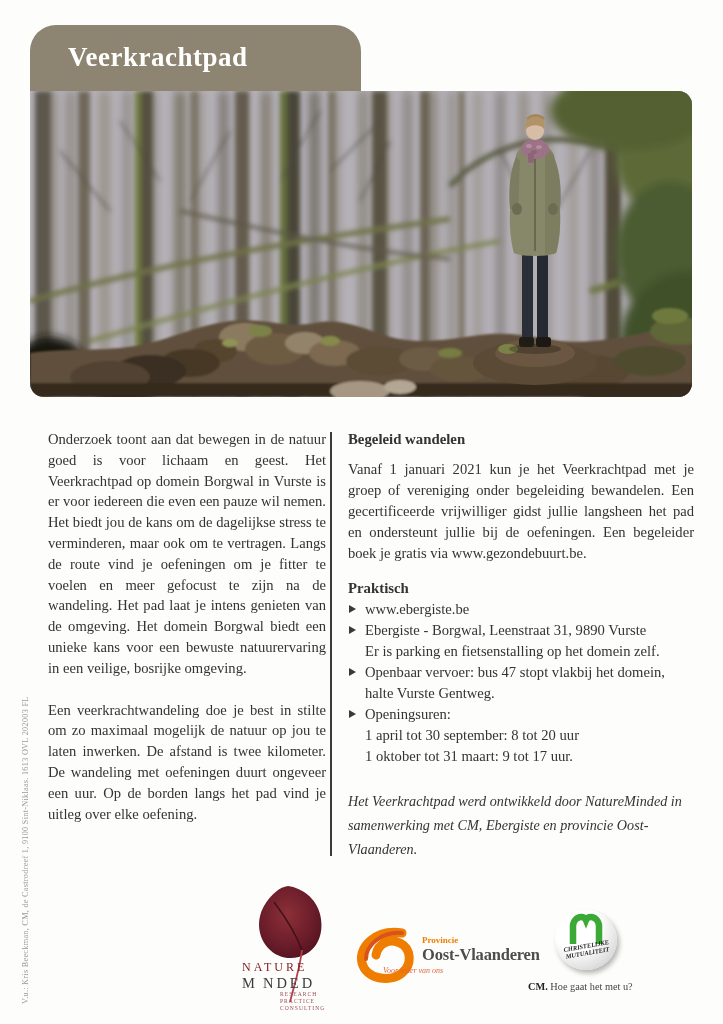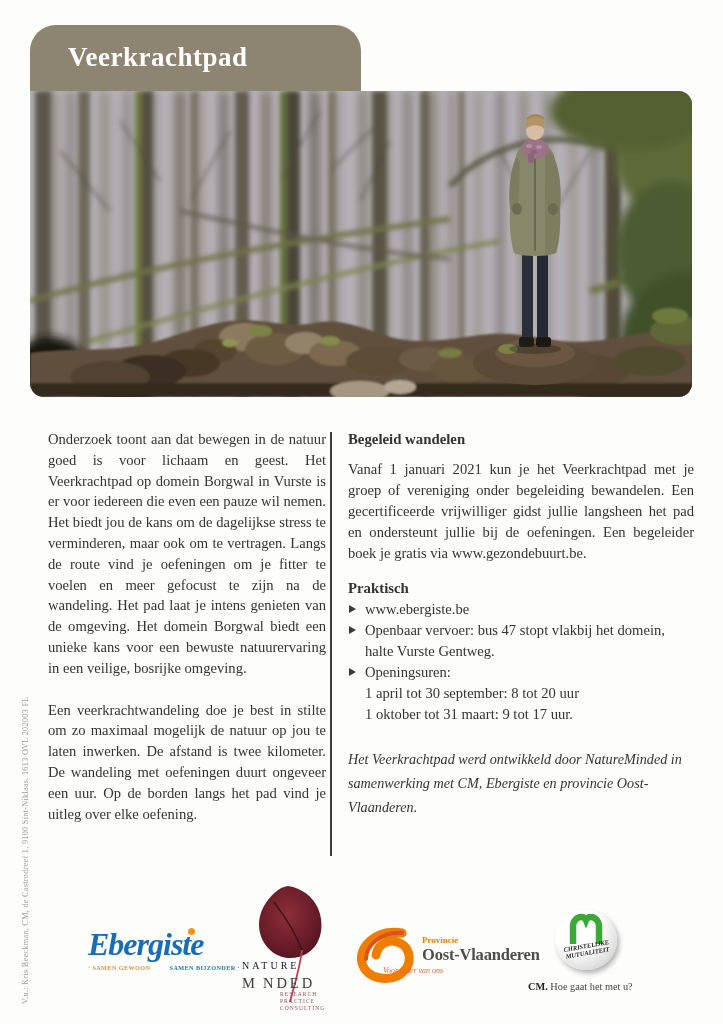--- a/index.html
+++ b/index.html
@@ -38,21 +38,21 @@
   .logo-eb{position:absolute;left:88px;top:926px;width:160px;}
   .eb-word{font-size:32px;font-weight:bold;font-style:italic;color:#1a6db5;letter-spacing:-1px;}
   .eb-dot{position:absolute;left:100px;top:2px;width:7px;height:7px;border-radius:50%;
           background:#f0960f;box-shadow:0 0 0 1.5px #fff;}
   .eb-tag{display:flex;justify-content:space-between;width:152px;margin-top:1px;
           font-size:6.2px;letter-spacing:.4px;font-weight:bold;}
   .eb-tag-l{color:#e0913f;}
   .eb-tag-r{color:#27799e;}
   .logo-nm{position:absolute;left:238px;top:884px;width:110px;height:132px;}
   .logo-nm svg{position:absolute;left:6px;top:0;}
-  .nm-top{position:absolute;left:4px;top:76px;font-size:10px;letter-spacing:3px;color:#0f172a;}
+  .nm-top{position:absolute;left:4px;top:76px;font-size:12px;letter-spacing:3px;color:#7f1d1d;}
   .nm-bottom{position:absolute;left:4px;top:91px;font-size:14.5px;letter-spacing:3px;color:#3a3a3a;}
   .nm-subs{position:absolute;left:42px;top:107px;font-size:5.6px;line-height:7px;
            letter-spacing:1px;color:#9c4f55;}
   .logo-prov{position:absolute;left:352px;top:925px;width:190px;height:70px;}
   .logo-prov svg{position:absolute;left:0;top:0;}
   .prov-small{position:absolute;left:70px;top:10px;font-size:9px;color:#ee7d00;font-weight:bold;}
   .prov-name{position:absolute;left:70px;top:20px;font-size:16.5px;color:#4d4d4d;font-weight:bold;
              letter-spacing:-.2px;}
   .prov-tag{position:absolute;left:31px;top:41px;font-size:8px;font-style:italic;color:#e2653c;text-align:right;}
   .logo-cm{position:absolute;left:528px;top:910px;width:170px;}
@@ -229,40 +229,37 @@
     <h3>Begeleid wandelen</h3>
     <p class="guided-text">Vanaf 1 januari 2021 kun je het Veerkrachtpad met je groep of vereniging onder begeleiding bewandelen. Een gecertificeerde vrijwilliger gidst jullie langsheen het pad en ondersteunt jullie bij de oefeningen. Een begeleider boek je gratis via www.gezondebuurt.be.</p>
     <h3 class="praktisch">Praktisch</h3>
     <ul>
       <li>
         <span class="tri"></span>
         <div>www.ebergiste.be</div>
       </li>
       <li>
         <span class="tri"></span>
+        <div>Ebergiste - Borgwal, Leenstraat 31, 9890 Vurste</div>
+        <div>Er is parking en fietsenstalling op het domein zelf.</div>
+      </li>
+      <li>
+        <span class="tri"></span>
         <div>Openbaar vervoer: bus 47 stopt vlakbij het domein, halte Vurste Gentweg.</div>
       </li>
       <li>
         <span class="tri"></span>
         <div>Openingsuren:</div>
         <div>1 april tot 30 september: 8 tot 20 uur</div>
         <div>1 oktober tot 31 maart: 9 tot 17 uur.</div>
       </li>
     </ul>
     <p class="note">Het Veerkrachtpad werd ontwikkeld door NatureMinded in samenwerking met CM, Ebergiste en provincie Oost-Vlaanderen.</p>
   </div>
 
-  <div class="logo-eb">
-    <div class="eb-word">Ebergiste</div>
-    <span class="eb-dot"></span>
-    <div class="eb-tag">
-      <span class="eb-tag-l">· SAMEN GEWOON</span>
-      <span class="eb-tag-r">SAMEN BIJZONDER ·</span>
-    </div>
-  </div>
 
   <div class="logo-nm">
     <svg width="96" height="124" viewBox="0 0 96 124">
       <defs>
         <radialGradient id="leafg" cx="45%" cy="40%" r="70%">
           <stop offset="0%" stop-color="#8c3038"></stop>
             <stop offset="60%" stop-color="#6b1d2a"></stop>
             <stop offset="100%" stop-color="#4e121e"></stop>
         </radialGradient>
       </defs>

